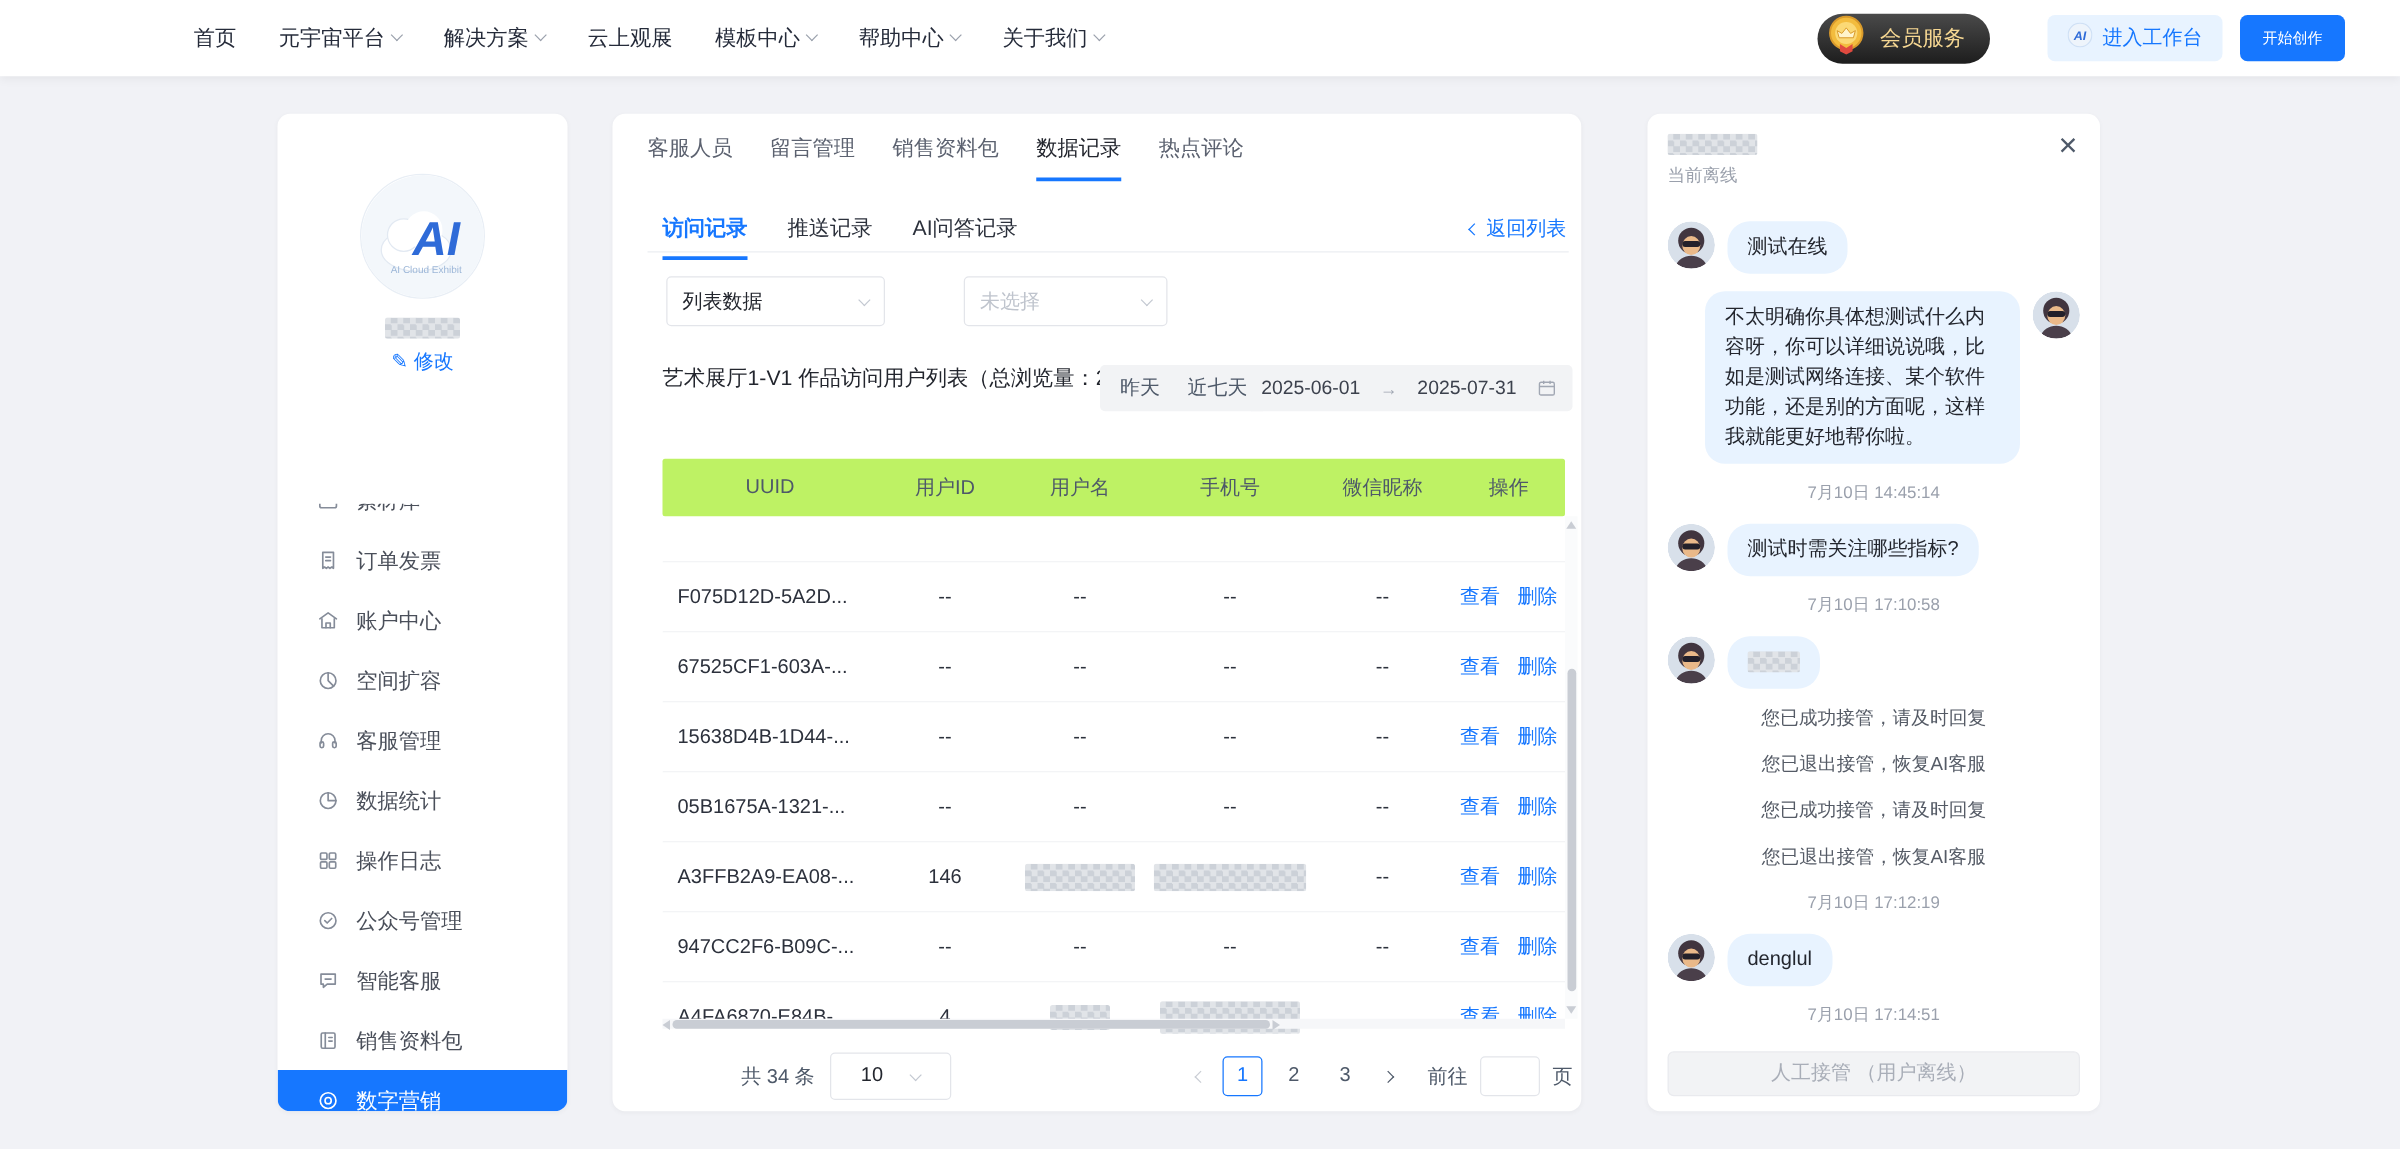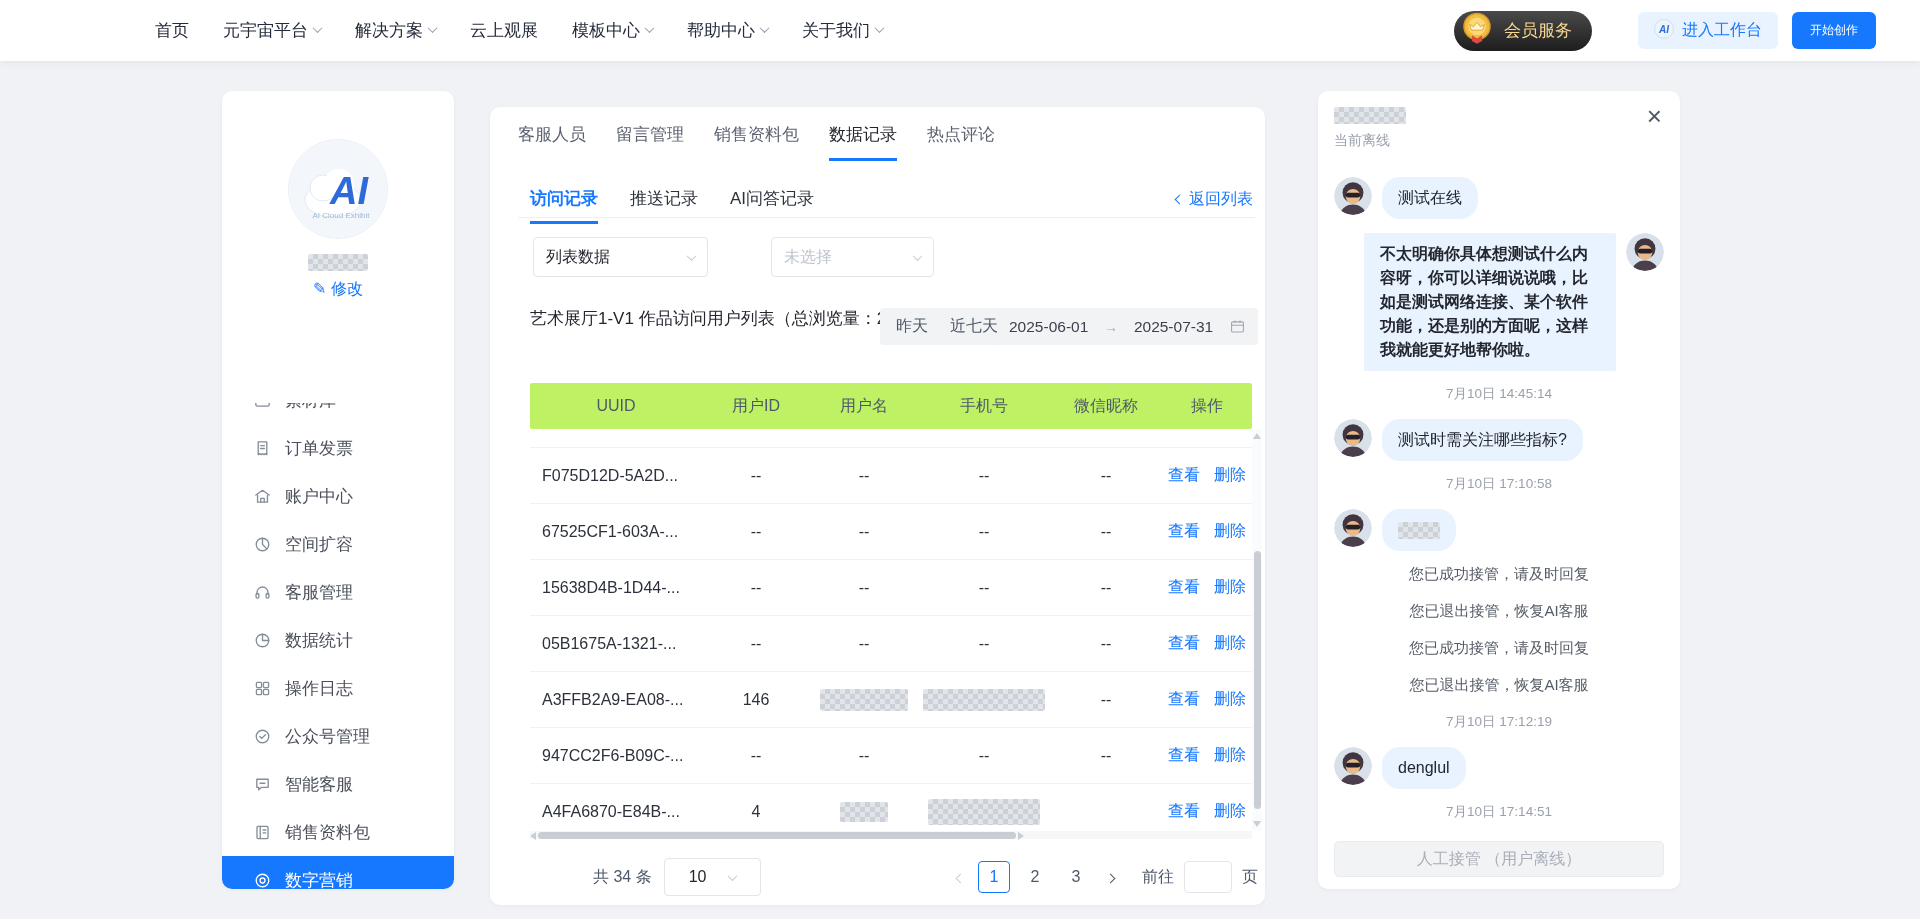--- a/index.html
+++ b/index.html
@@ -30,21 +30,21 @@
   .side-user-mask{position:absolute;left:86px;top:163px;width:60px;height:17px;}
   .edit-link{position:absolute;left:0;top:188px;width:100%;text-align:center;color:#1677ff;font-size:16px;}
   #sidemenu{position:absolute;left:0;top:312px;width:232px;bottom:0;overflow:hidden;}
   .side-item{height:48px;display:flex;align-items:center;gap:13px;padding-left:31px;font-size:17px;color:#4a4f5a;cursor:pointer;}
   .side-item.partial{margin-top:-27px;}
   .side-item.active{background:#1677ff;color:#fff;}
   .micon{width:19px;height:19px;stroke:#858c99;fill:none;stroke-width:1.4;stroke-linecap:round;stroke-linejoin:round;flex:none;}
   .side-item.active .micon{stroke:#fff;}
 
   
-  .main{left:490px;top:91px;width:775px;height:798px;margin-top:16px;}
+  .main{left:490px;top:91px;width:775px;height:798px;}
   #maintabs{position:absolute;left:28px;top:16px;display:flex;gap:30px;}
   .mtab{font-size:17px;color:#5c6270;padding-bottom:12px;cursor:pointer;}
   .mtab.active{color:#23262e;font-weight:normal;border-bottom:3px solid #1677ff;}
   #subtabs{position:absolute;left:40px;top:80px;display:flex;gap:32px;}
   .stab{font-size:17px;color:#2c313c;padding-bottom:11px;cursor:pointer;}
   .stab.active{color:#1677ff;font-weight:bold;border-bottom:3px solid #1677ff;}
   .back-link{position:absolute;right:12px;top:82px;color:#1677ff;font-size:16px;display:flex;align-items:center;gap:6px;}
   .hdivider{position:absolute;left:28px;right:10px;top:110px;border-top:1px solid #eceef2;}
   .select{position:absolute;top:130px;height:40px;border:1px solid #e3e5ea;border-radius:4px;display:flex;align-items:center;justify-content:space-between;padding:0 12px;font-size:16px;background:#fff;cursor:pointer;}
   .select .chev{color:#c3c8d1;}
@@ -52,21 +52,21 @@
   .sel2{left:281px;width:163px;color:#bfc4cd;}
   .list-title{position:absolute;left:40px;top:198px;width:438px;font-size:17px;line-height:28px;color:#23262e;}
   .list-title b{font-weight:normal;}
   .quick-range{position:absolute;left:390px;top:201px;height:37px;background:#f2f3f5;border-radius:4px;display:flex;align-items:center;gap:22px;padding:0 16px;font-size:16px;color:#4e5969;}
   .quick-range span{cursor:pointer;}
   .date-range{position:absolute;left:507px;top:201px;width:261px;height:37px;background:#f2f3f5;border-radius:4px;display:flex;align-items:center;justify-content:space-between;padding:0 12px;font-size:15.5px;color:#3c414d;cursor:pointer;}
   .date-range .arr{color:#a1a7b3;font-size:14px;}
   .cal-ic{width:17px;height:17px;stroke:#a1a7b3;fill:none;stroke-width:1.3;}
 
   .thead{position:absolute;left:40px;top:276px;width:722px;height:46px;background:#bef264;display:flex;align-items:center;font-size:16px;color:#4e5969;border-radius:2px;}
-  .tbody{position:absolute;left:40px;top:322px;width:722px;height:402px;overflow:hidden;}
+  .tbody{position:absolute;left:40px;top:340px;width:722px;height:402px;overflow:hidden;}
   .sliver{height:19px;border-bottom:1px solid #f0f1f4;}
   .trow{display:flex;align-items:center;height:56px;border-bottom:1px solid #f0f1f4;font-size:16px;color:#2c313c;background:#fff;}
   .c0{width:172px;padding-left:12px;}
   .c1{width:108px;text-align:center;}
   .c2{width:108px;text-align:center;}
   .c3{width:132px;text-align:center;}
   .c4{width:112px;text-align:center;}
   .c5{flex:1;text-align:center;}
   .thead .c0{padding-left:0;text-align:center;}
   .ops{display:flex;gap:14px;justify-content:center;}
@@ -99,21 +99,21 @@
   
   .chat{left:1318px;top:91px;width:362px;height:798px;}
   .chat-name-mask{position:absolute;left:16px;top:16px;width:72px;height:17px;}
   .chat-status{position:absolute;left:16px;top:41px;font-size:14px;color:#9aa0ac;}
   .chat-close{position:absolute;right:18px;top:12px;font-size:26px;color:#4e5969;font-weight:300;cursor:pointer;line-height:1;}
   #chatlist{position:absolute;left:0;top:80px;width:362px;height:660px;padding:6px 16px 0 16px;overflow:hidden;}
   .c-row{display:flex;align-items:flex-start;gap:10px;margin-bottom:14px;}
   .c-row.right{justify-content:flex-end;}
   .c-avatar{width:38px;height:38px;flex:none;border-radius:50%;overflow:hidden;}
   .bubble{background:#e8f3ff;border-radius:18px;padding:9px 16px;font-size:16px;line-height:24px;color:#23262e;max-width:252px;}
-  .bubble.multi{border-radius:2px;font-weight:bold;}
+  .bubble.multi{border-radius:16px;}
   .c-time{text-align:center;font-size:13.5px;color:#9aa0ac;margin:2px 0 16px;}
   .c-sys{text-align:center;font-size:15px;color:#555b66;margin-bottom:18px;}
   .takeover{position:absolute;left:16px;bottom:12px;width:330px;height:36px;background:#f2f3f5;border:1px solid #e9eaee;border-radius:5px;color:#a9aeb8;font-size:16px;text-align:center;line-height:34px;cursor:not-allowed;}
 </style>
 </head>
 <body>
 
 <header class="topbar">
   <nav id="topnav">
       <a class="nav-item">

